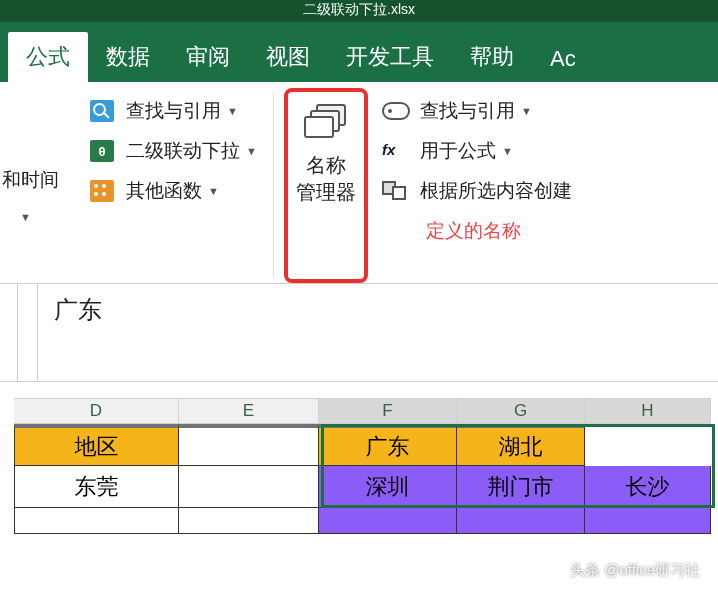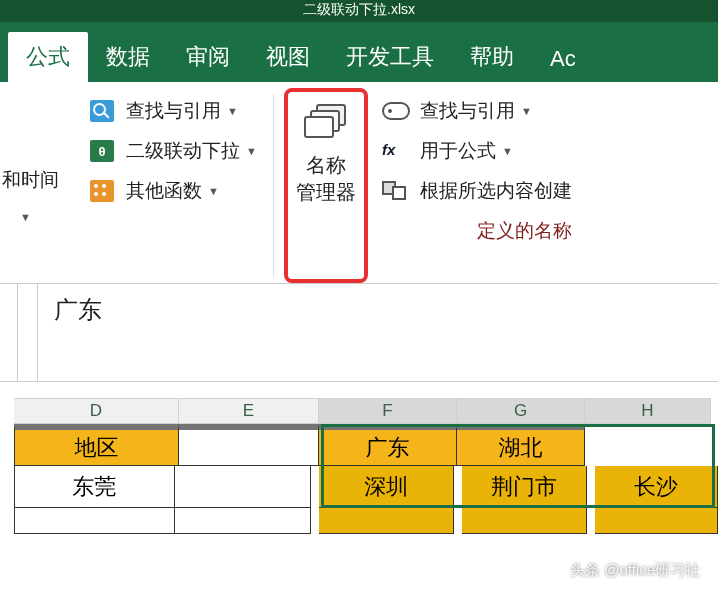--- a/index.html
+++ b/index.html
@@ -45,21 +45,21 @@
     
     .ribbon-right { padding: 6px 4px 0 10px; }
     .right-item { display: flex; align-items: center; margin: 4px 0 14px 0; }
     .icon-tag { width: 28px; height: 18px; border: 2px solid #555; border-radius: 10px; position: relative; margin-right: 10px; }
     .icon-tag::before { content: ""; position: absolute; width: 4px; height: 4px; background: #555; border-radius: 50%; top: 5px; left: 4px; }
     .icon-fx { width: 28px; height: 20px; margin-right: 10px; font-style: italic; font-size: 15px; color: #0f172a; font-weight: bold; }
     .icon-create { width: 28px; height: 20px; margin-right: 10px; position: relative; }
     .ic-box { width: 14px; height: 14px; border: 2px solid #555; background: #ddd; position: absolute; }
     .ic-box.b1 { top: 0; left: 0; }
     .ic-box.b2 { top: 5px; left: 10px; background: #fff; }
-    .group-name { text-align: right; font-size: 19px; color: #7f1d1d; margin-top: 4px; margin-left: 44px; }
+    .group-name { text-align: left; font-size: 19px; color: #ef4444; margin-top: 4px; margin-left: 44px; }
     
     .formula-bar { display: flex; border-bottom: 1px solid #ccc; height: 98px; }
     .fb-name { width: 18px; border-right: 1px solid #ccc; }
     .fb-fx { width: 20px; border-right: 1px solid #ccc; }
     .fb-input { flex: 1; padding: 10px 16px; font-size: 24px; color: #222; }
     
     .sheet-area { position: relative; margin-top: 16px; }
     .col-headers { display: flex; height: 26px; margin-left: 0; }
     .col-spacer { width: 14px; }
     .ch { border: 1px solid #d0d0d0; border-left: none; background: #f0f0f0; text-align: center; font-size: 17px; color: #3a6048; display: flex; align-items: center; justify-content: center; }
@@ -68,23 +68,23 @@
     .ch.d { width: 165px; }
     .ch.e { width: 140px; }
     .ch.f { width: 138px; }
     .ch.g { width: 128px; }
     .ch.h { width: 126px; }
     
     .grid-rows { }
     .row { display: flex; height: 42px; }
     .cell { border: 1px solid #333; border-top: none; border-left: none; display: flex; align-items: center; justify-content: center; font-size: 22px; }
     .cell.first-col { border-left: 1px solid #333; }
-    .cell.first-row { border-top: 6px solid #737373; }
+    .cell.first-row { border-top: 4px solid #737373; }
     .cell.header-yellow { background: #f4b41a; color: #000; }
-    .cell.data-gray { background: #eab308; margin-left: 8px; }
+    .cell.data-gray { background: #8b5cf6; }
     .cell.plain { background: #fff; }
     .cd { width: 165px; }
     .ce { width: 140px; }
     .cf { width: 138px; }
     .cg { width: 128px; }
     .ch-cell { width: 126px; }
     .gap { width: 14px; }
     
     .selection-box { position: absolute; border: 3px solid #1a7044; top: 26px; left: 321px; width: 394px; height: 84px; pointer-events: none; }
     

